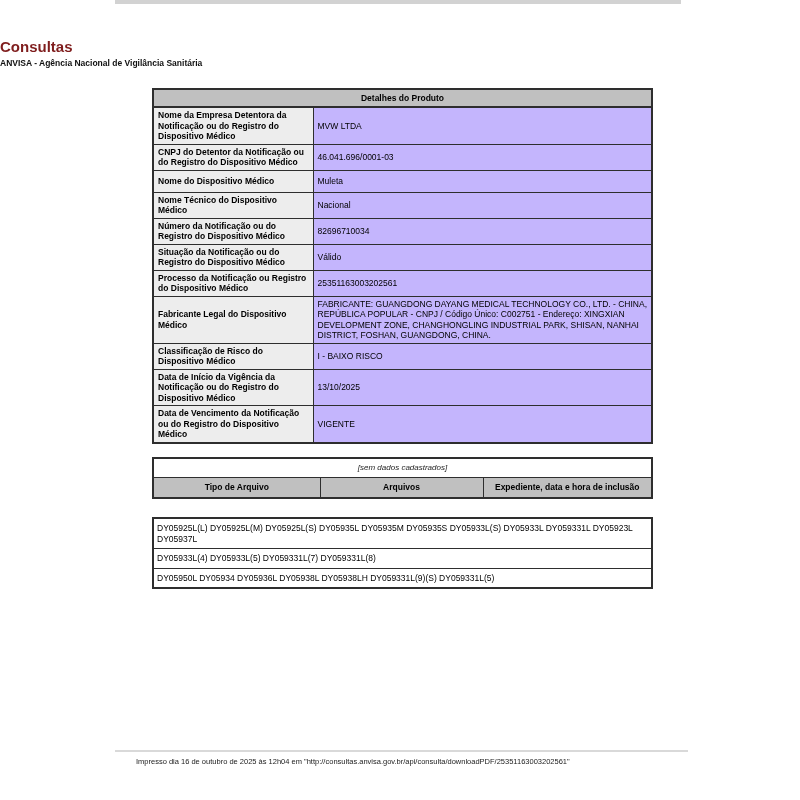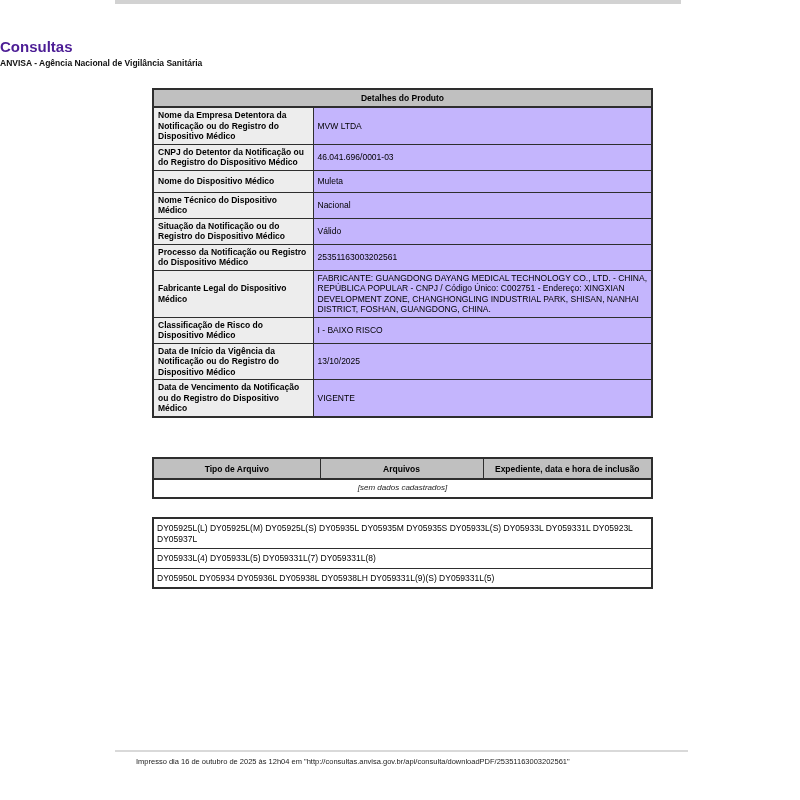--- a/index.html
+++ b/index.html
@@ -21,21 +21,21 @@
     left: 115px; top: 750px; width: 573px; height: 2px;
     background: #d9d9d9;
   }
   .content {
     position: absolute;
     left: 152px; top: 0; width: 501px;
   }
   .doc-title {
     position: absolute;
     left: 0; top: 38px;
-    font-size: 15px; font-weight: bold; color: #4c1d95;
+    font-size: 15px; font-weight: bold; color: #7f1d1d;
   }
   .doc-subtitle {
     position: absolute;
     left: 0; top: 58px;
     font-size: 8.5px; font-weight: bold; color: #111;
   }
   table {
     border-collapse: collapse;
     width: 501px;
     table-layout: fixed;
@@ -111,20 +111,24 @@
     </tr>
     <tr class="h22">
       <td class="lbl">Nome do Dispositivo Médico</td>
       <td class="val">Muleta</td>
     </tr>
     <tr>
       <td class="lbl">Nome Técnico do Dispositivo Médico</td>
       <td class="val">Nacional</td>
     </tr>
     <tr>
+      <td class="lbl">Número da Notificação ou do Registro do Dispositivo Médico</td>
+      <td class="val">82696710034</td>
+    </tr>
+    <tr>
       <td class="lbl">Situação da Notificação ou do Registro do Dispositivo Médico</td>
       <td class="val">Válido</td>
     </tr>
     <tr>
       <td class="lbl">Processo da Notificação ou Registro do Dispositivo Médico</td>
       <td class="val">25351163003202561</td>
     </tr>
     <tr>
       <td class="lbl">Fabricante Legal do Dispositivo Médico</td>
       <td class="val">FABRICANTE: GUANGDONG DAYANG MEDICAL TECHNOLOGY CO., LTD. - CHINA, REPÚBLICA POPULAR - CNPJ / Código Único: C002751 - Endereço: XINGXIAN DEVELOPMENT ZONE, CHANGHONGLING INDUSTRIAL PARK, SHISAN, NANHAI DISTRICT, FOSHAN, GUANGDONG, CHINA.</td>
@@ -145,26 +149,26 @@
     </table>
 
   <table class="tbl tbl-files">
     <colgroup>
         <col style="width:167px">
         <col style="width:163px">
         <col>
       </colgroup>
     <tbody>
         <tr>
+      <td class="empty" colspan="3">[sem dados cadastrados]</td>
+    </tr>
+    <tr>
       <th>Tipo de Arquivo</th>
       <th>Arquivos</th>
       <th>Expediente, data e hora de inclusão</th>
-    </tr>
-    <tr>
-      <td class="empty" colspan="3">[sem dados cadastrados]</td>
     </tr>
   </tbody>
     </table>
 
   <table class="tbl tbl-models">
     <tbody>
     <tr>
       <td>DY05925L(L) DY05925L(M) DY05925L(S) DY05935L DY05935M DY05935S DY05933L(S) DY05933L DY059331L DY05923L DY05937L</td>
     </tr>
     <tr>

